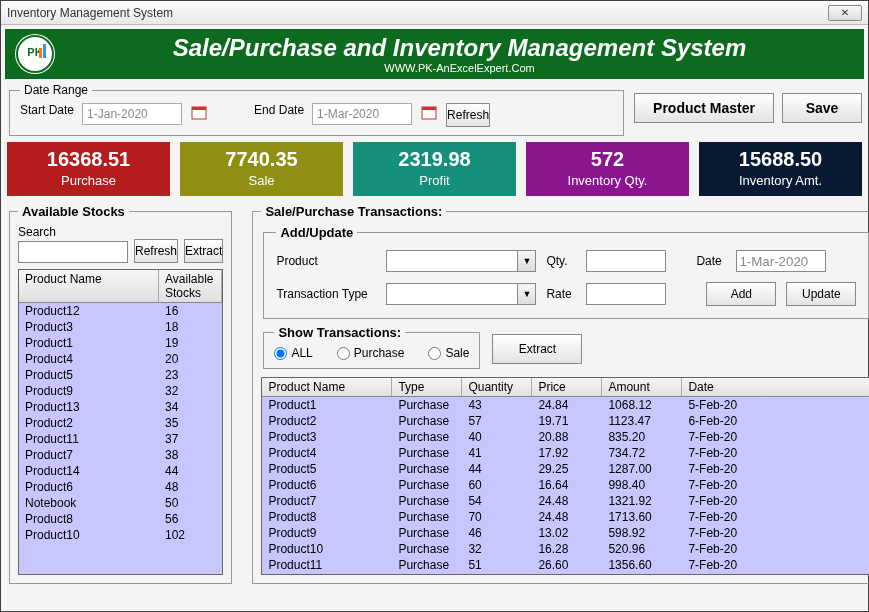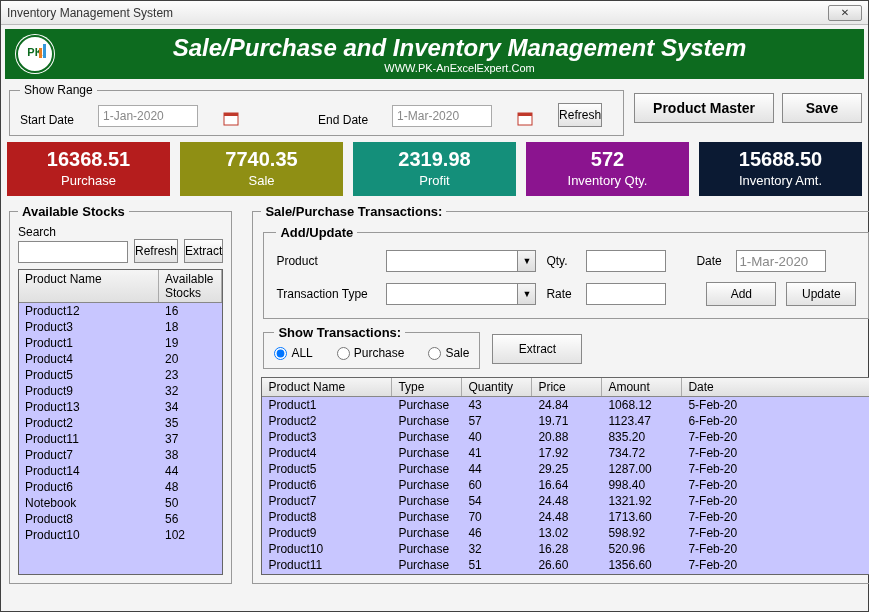--- a/index.html
+++ b/index.html
@@ -8,21 +8,21 @@
   .titlebar { height:24px; background:linear-gradient(#fdfdfd,#e8e8e8); border-bottom:1px solid #bbb; display:flex; align-items:center; padding:0 6px; font-size:12px; color:#333; }
   .titlebar .close { margin-left:auto; width:34px; height:16px; border:1px solid #888; background:linear-gradient(#f8f8f8,#ddd); font-size:10px; display:flex; align-items:center; justify-content:center; border-radius:2px; cursor:pointer; }
   .banner { background:#0d6b1f; height:50px; margin:4px; display:flex; align-items:center; padding:0 10px; position:relative; color:#fff; }
   .banner .logo { width:40px; height:40px; background:#fff; border-radius:50%; display:flex; align-items:center; justify-content:center; font-size:10px; margin-right:10px; }
   .banner-title-wrap { flex:1; text-align:center; }
   .banner-title { font-size:24px; font-weight:bold; font-style:italic; }
   .banner-sub { font-size:11px;text-align:center; }
   .toprow { display:flex; align-items:flex-start; margin:2px 6px 6px; gap:8px; }
   fieldset.date-range { flex:1; border:1px solid #999; padding:6px 10px 8px; font-size:12px; }
   legend { font-size:12px; padding:0 4px; }
-  .date-inner { display:flex; align-items:flex-end; gap:24px; }
+  .date-inner { display:flex; align-items:flex-start; gap:8px; }
   .date-inner label { font-size:12px; }
   .date-inner input { width:100px; height:22px; font-size:12px; padding:0 4px; color:#888; border:1px solid #aaa; }
   .calicon { width:18px; height:18px; display:inline-flex; align-items:center; justify-content:center; cursor:pointer; }
   .calicon svg{ width:16px;height:16px;}
   .btn { background:linear-gradient(#fefefe,#e3e3e3); border:1px solid #888; height:24px; padding:0 0; font-size:12px; cursor:pointer; display:inline-flex; align-items:center; justify-content:center; }
   .btn.big { height:30px; padding:0 18px; font-weight:bold; font-size:14px; }
   .cards { display:flex; gap:10px; margin:0 6px 8px; }
   .card { flex:1; color:#fff; text-align:center; padding:6px 4px 8px; }
   .card .val { font-size:20px; font-weight:bold; }
   .card .lbl { font-size:13px; margin-top:2px; }
@@ -85,21 +85,21 @@
         </svg>
     </div>
     <div class="banner-title-wrap">
       <div class="banner-title">Sale/Purchase and Inventory Management System</div>
       <div class="banner-sub">WWW.PK-AnExcelExpert.Com</div>
     </div>
   </div>
 
   <div class="toprow">
     <fieldset class="date-range">
-      <legend>Show Range</legend>
+      <legend>Date Range</legend>
       <div class="date-inner">
         <label>Start Date</label>
         <input value="1-Jan-2020" style="">
         <span class="calicon">
             <svg viewBox="0 0 16 16">
               <rect x="1" y="3" width="14" height="12" fill="#fff" stroke="#c0392b"></rect>
               <rect x="1" y="3" width="14" height="3" fill="#c0392b"></rect>
             </svg>
           </span>
         <span style="width:30px"></span>

